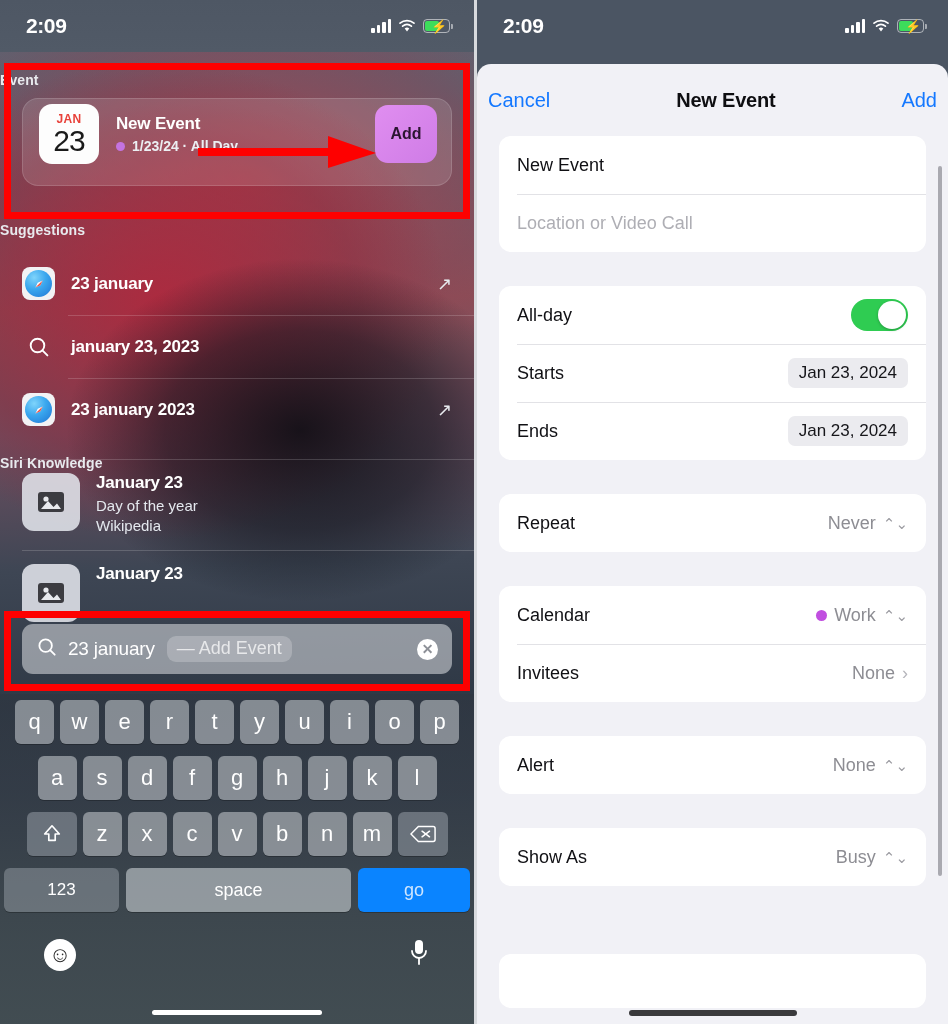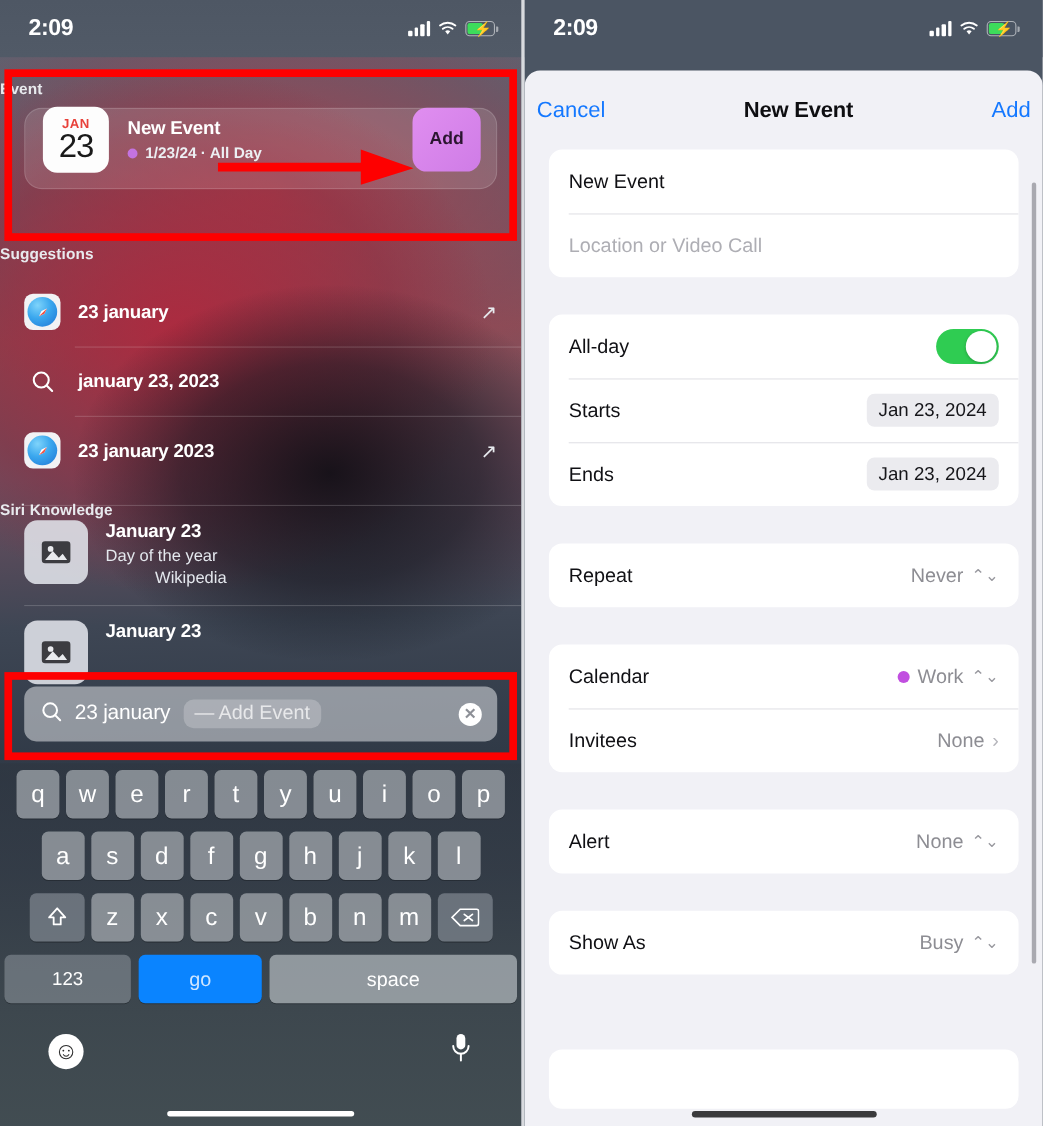--- a/index.html
+++ b/index.html
@@ -51,21 +51,21 @@
 
   .lp-section-label {
     color: #e8eaee; font-size: 14px; font-weight: 600;
     letter-spacing: 0.1px; 
   }
 
   
   .event-block { position: absolute; top: 72px; left: 0; width: 474px; }
   .event-card {
     margin: 10px 22px 0 22px;
-    height: 74px;
+    height: 88px;
     border-radius: 16px;
     background: rgba(255,255,255,0.13);
     border: 1px solid rgba(255,255,255,0.14);
     display: flex; align-items: center; padding: 0 14px 16px 16px;
     position: relative;
   }
   .cal-icon {
     width: 60px; height: 60px; border-radius: 13px; background: #fdfdfd;
     display: flex; flex-direction: column; align-items: center; justify-content: center;
     flex-shrink: 0;
@@ -116,21 +116,21 @@
     background: rgba(255,255,255,0.17);
   }
   .siri-thumb {
     width: 58px; height: 58px; border-radius: 12px; flex-shrink: 0;
     background: rgba(225,228,235,0.88);
     display:flex;align-items:center;justify-content:center;
   }
   .siri-txt { margin-left: 16px; }
   .siri-title { color: #ffffff; font-size: 17px; font-weight: 700; letter-spacing: -0.2px;}
   .siri-sub { color: #e4e8ee; font-size: 15px; font-weight: 400; margin-top: 4px;}
-  .siri-src { color: #e4e8ee; font-size: 15px; font-weight: 400; margin-top: 3px; margin-left: 45px;}
+  .siri-src { color: #e4e8ee; font-size: 15px; font-weight: 400; margin-top: 3px;}
 
   .siri-row2 { position: relative; display:flex; padding: 14px 22px 0 22px; }
   .siri-row2:before {
     content:""; position:absolute; left: 22px; right: 0; top:0; height:1px;
     background: rgba(255,255,255,0.17);
   }
 
   
   .search-wrap { position: absolute; top: 624px; left: 0; width: 474px; padding: 0 22px; }
   .search-bar {
@@ -437,22 +437,22 @@
         <div class="key wide">
           <svg width="26" height="20" viewBox="0 0 28 20">
               <path d="M9 2h16a2 2 0 0 1 2 2v12a2 2 0 0 1-2 2H9L1 10z" fill="none" stroke="#fff" stroke-width="1.6"></path>
               <line x1="13" y1="7" x2="21" y2="13" stroke="#fff" stroke-width="1.7" stroke-linecap="round"></line>
               <line x1="21" y1="7" x2="13" y2="13" stroke="#fff" stroke-width="1.7" stroke-linecap="round"></line>
             </svg>
         </div>
       </div>
       <div class="kb-row r4">
         <div class="key num">123</div>
+        <div class="key space">space</div>
         <div class="key go">go</div>
-        <div class="key space">space</div>
       </div>
       <div class="kb-bottom">
         <div class="emoji-ico">☺</div>
         <div>
           <svg width="22" height="30" viewBox="0 0 22 30">
               <rect x="7" y="2" width="8" height="14" rx="4" fill="#fff"></rect>
               <path d="M4 13a7 7 0 0 0 14 0" stroke="#fff" stroke-width="1.8" fill="none" stroke-linecap="round"></path>
               <line x1="11" y1="20" x2="11" y2="26" stroke="#fff" stroke-width="1.8" stroke-linecap="round"></line>
             </svg>
         </div>

